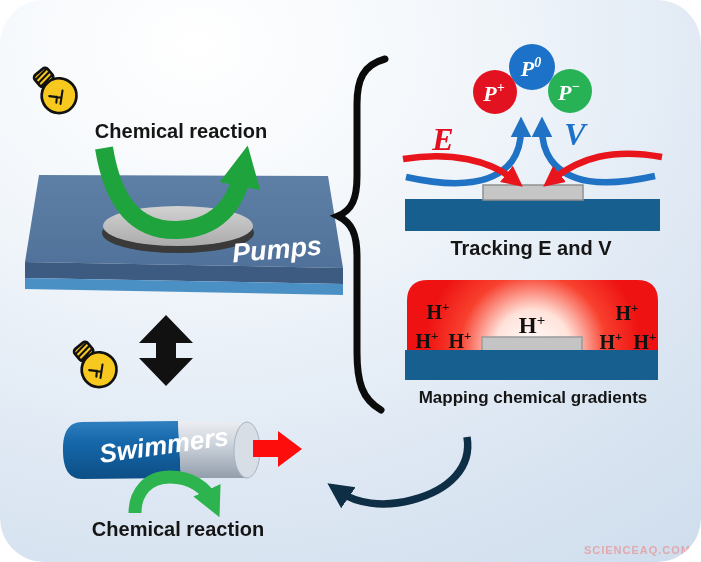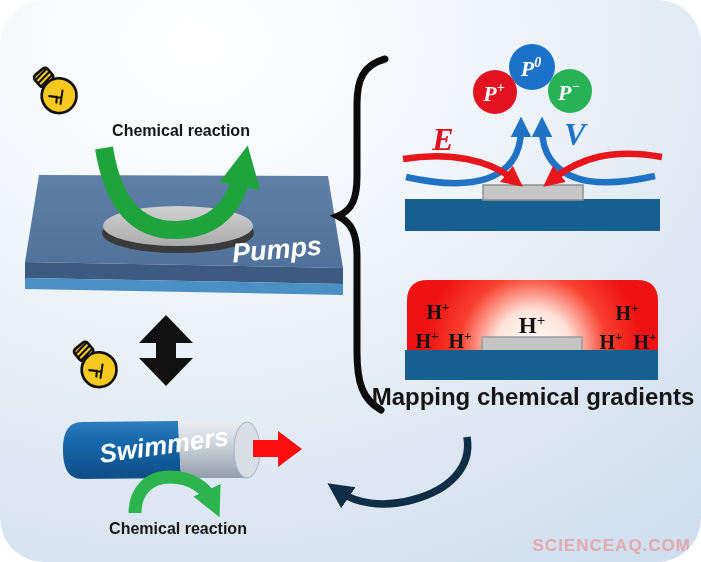--- a/index.html
+++ b/index.html
@@ -8,31 +8,31 @@
     background:radial-gradient(130% 130% at 28% 8%, #ffffff 0%, #f3f7fb 28%, #dde7f3 62%, #c9d9ea 100%);
     border-radius:44px;
     font-family:"Liberation Sans", sans-serif;
   }
   svg.layer{position:absolute;left:0;top:0;}
   .lbl{
     position:absolute;transform:translate(-50%,-50%);
     white-space:nowrap;font-weight:bold;color:#151515;line-height:1;
   }
   .sans{font-family:"Liberation Sans", sans-serif;}
-  .caption{font-size:16px;}
+  .caption{font-size:20px;}
   .white-label{color:#ffffff;}
   .ion{font-family:"Liberation Serif", serif;font-size:20px;color:#111;}
   .ion sup{font-size:13px;}
   .ion.big{font-size:23px;}
   .ion.big sup{font-size:15px;}
   .particle-label{font-family:Liberation Serif, serif;font-style:italic;color:#fff;font-size:22px;}
   .particle-label sup{font-size:14px;}
   .field-label{font-family:"Liberation Serif", serif;font-style:italic;font-size:32px;}
   .watermark{
-    position:absolute;right:10px;bottom:6px;font-size:17px;font-weight:bold;
+    position:absolute;right:10px;bottom:6px;font-size:11px;font-weight:bold;
     color:rgba(235,140,140,0.65);letter-spacing:1px;
   }
 </style>
 </head>
 <body>
 
 <div id="canvas">
 
   <svg class="layer" width="701" height="562" viewBox="0 0 701 562">
     <defs>
@@ -146,25 +146,26 @@
   <div class="lbl sans white-label" style="left:164px;top:445px;font-size:26px;font-style:italic;transform:translate(-50%,-50%) rotate(-8deg);">Swimmers</div>
   <div class="lbl sans caption" style="left:178px;top:529px;">Chemical reaction</div>
 
   <div class="lbl field-label" style="left:443px;top:139px;color:#e31021;">E</div>
   <div class="lbl field-label" style="left:575px;top:134px;color:#1b72c8;">V</div>
 
   <div class="lbl particle-label" style="left:494px;top:93px;"><span>P</span><sup>+</sup></div>
   <div class="lbl particle-label" style="left:531px;top:68px;"><span>P</span><sup>0</sup></div>
   <div class="lbl particle-label" style="left:569px;top:92px;"><span>P</span><sup>−</sup></div>
 
+  <div class="lbl sans caption" style="left:531px;top:248px;">Tracking E and V</div>
 
   <div class="lbl ion" style="left:438px;top:311px;"><span>H</span><sup>+</sup></div>
   <div class="lbl ion" style="left:427px;top:340px;"><span>H</span><sup>+</sup></div>
   <div class="lbl ion" style="left:460px;top:340px;"><span>H</span><sup>+</sup></div>
   <div class="lbl ion big" style="left:532px;top:325px;"><span>H</span><sup>+</sup></div>
   <div class="lbl ion" style="left:627px;top:312px;"><span>H</span><sup>+</sup></div>
   <div class="lbl ion" style="left:611px;top:341px;"><span>H</span><sup>+</sup></div>
   <div class="lbl ion" style="left:645px;top:341px;"><span>H</span><sup>+</sup></div>
 
-  <div class="lbl sans" style="left:533px;top:397px;font-size:24px;">Mapping chemical gradients</div>
+  <div class="lbl sans" style="left:533px;top:397px;font-size:17px;">Mapping chemical gradients</div>
 
   <div class="watermark">SCIENCEAQ.COM</div>
 </div>
 
 </body></html>

